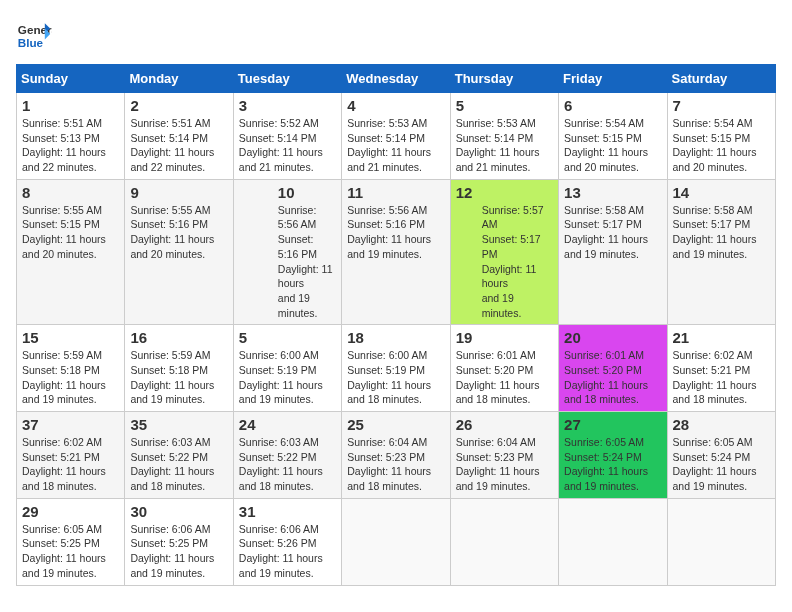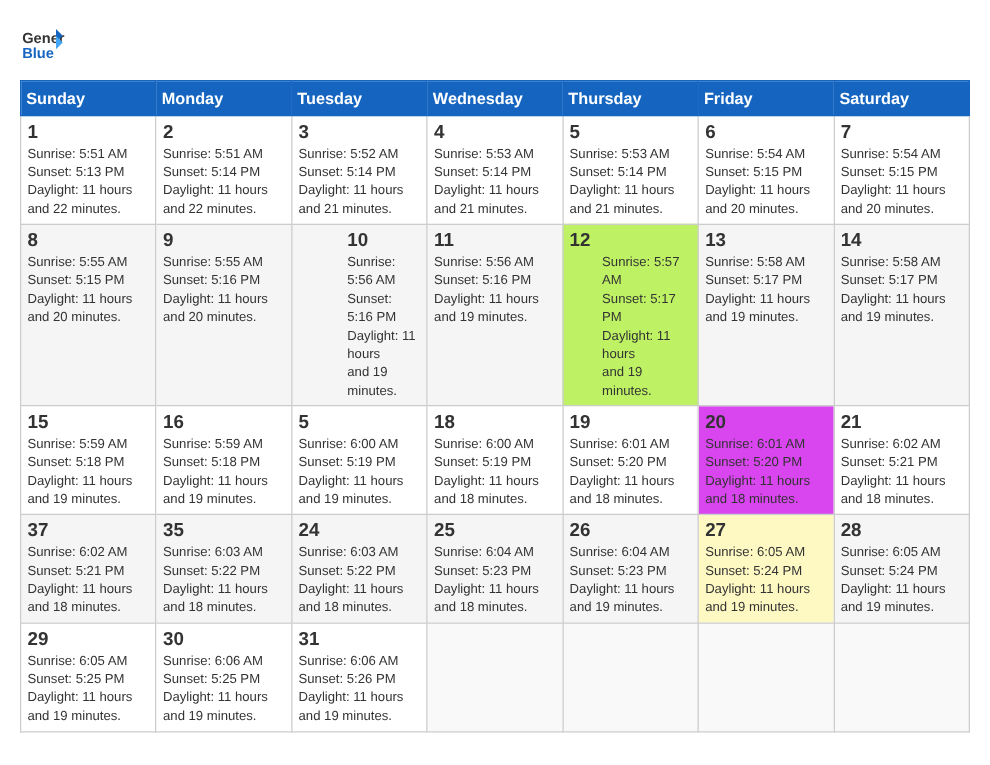--- a/index.html
+++ b/index.html
@@ -293,21 +293,21 @@
 Daylight: 11 hours
 and 18 minutes.</div>
         </td>
         <td style="background: rgb(245, 245, 245);">
           <span class="day-num">26</span>
           <div class="day-info" style="white-space: pre-line;">Sunrise: 6:04 AM
 Sunset: 5:23 PM
 Daylight: 11 hours
 and 19 minutes.</div>
         </td>
-        <td style="background: #fef9c3;">
+        <td style="background: #22c55e;">
           <span class="day-num">27</span>
           <div class="day-info" style="white-space: pre-line;">Sunrise: 6:05 AM
 Sunset: 5:24 PM
 Daylight: 11 hours
 and 19 minutes.</div>
         </td>
         <td style="background: rgb(245, 245, 245);">
           <span class="day-num">28</span>
           <div class="day-info" style="white-space: pre-line;">Sunrise: 6:05 AM
 Sunset: 5:24 PM

